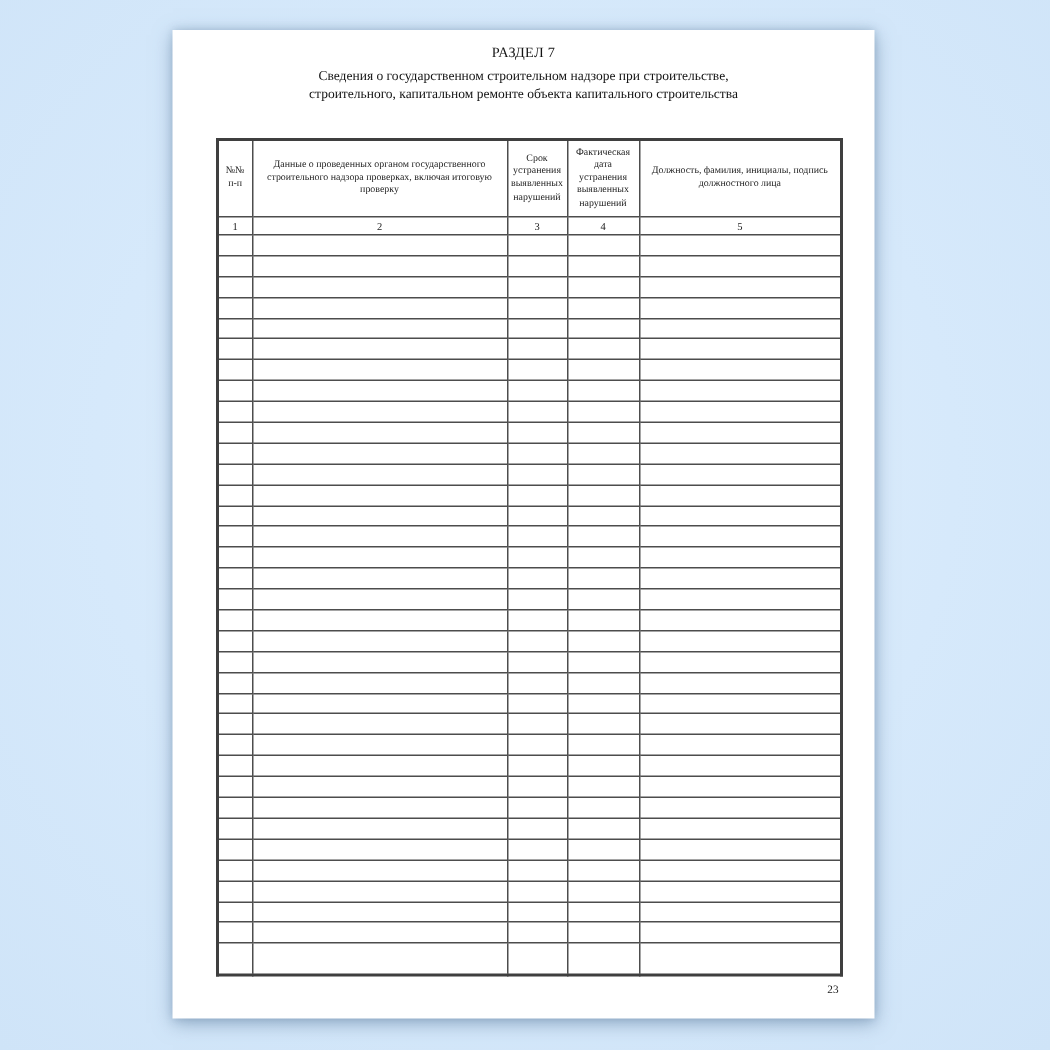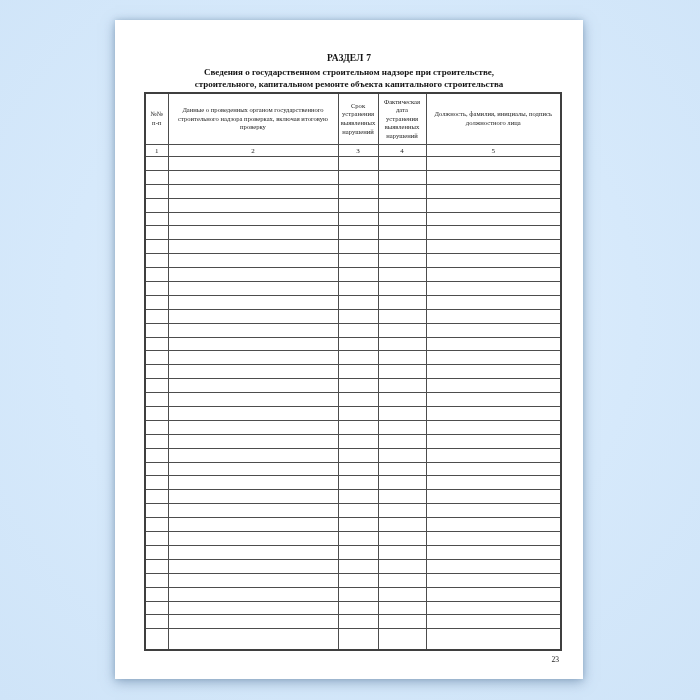--- a/index.html
+++ b/index.html
@@ -20,26 +20,26 @@
     position: absolute;
     left: 115px;
     top: 20px;
     width: 468px;
     height: 659px;
     background: #ffffff;
     box-shadow: 0 3px 12px rgba(90, 120, 155, 0.55), 0 0 5px rgba(110, 140, 170, 0.35);
   }
   .heading {
     position: absolute;
-    top: 32px;
+    top: 10px;
     left: 0;
     width: 100%;
     text-align: center;
     color: #141414;
-    font-weight: bold;
+    font-weight: normal;
   }
   .section-title {
     font-size: 9.5px;
     line-height: 13px;
     letter-spacing: 0.2px;
   }
   .subtitle {
     font-size: 9px;
     line-height: 12px;
     margin-top: 1px;

